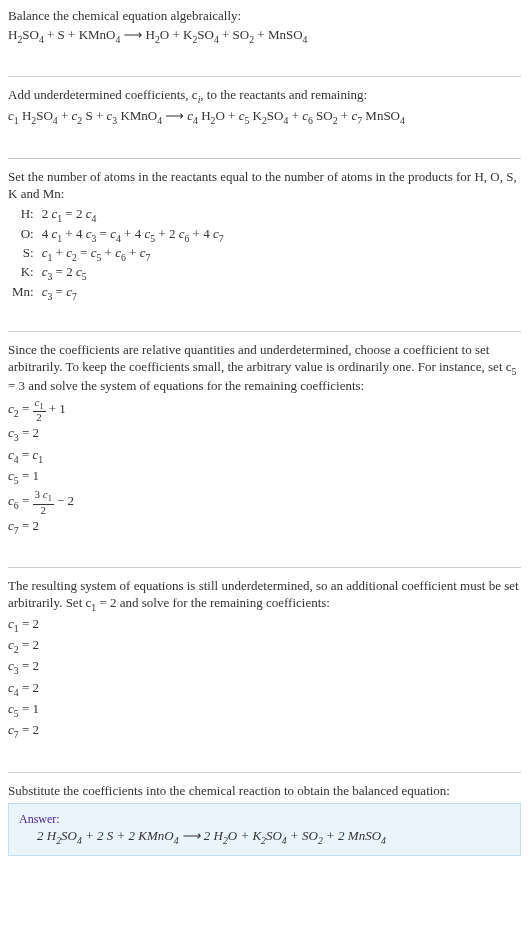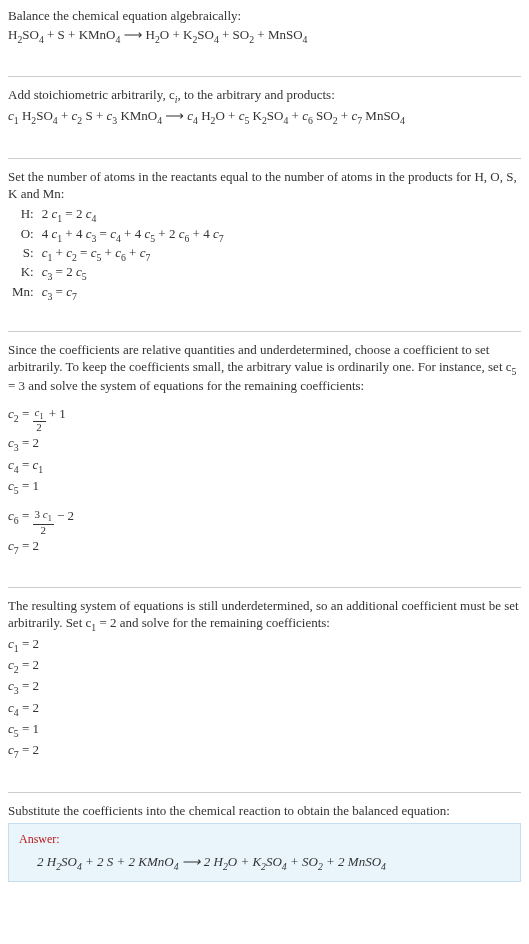--- a/index.html
+++ b/index.html
@@ -44,40 +44,39 @@
 .tcell.lab {
   text-align: right;
 }
 .answer-box {
   background: #eaf4fb;
   border: 1px solid #c5dff0;
   padding: 8px 10px;
   margin-top: 4px;
 }
 .answer-label {
-  color: #b91c1c;
+  color: #4c1d95;
   font-size: 12px;
-  margin-bottom: 6px;
+  margin-bottom: 0;
 }
 .answer-content {
   padding-left: 18px;
   font-style: italic;
 }
 .frac {
   display: inline-block;
   vertical-align: middle;
   text-align: center;
   font-size: 11px;
   line-height: 1;
 }
 .frac .num {
   display: block;
   border-bottom: 1px solid #333;
   padding: 0 2px;
-  margin-top: 10px;
 }
 .frac .den {
   display: block;
   padding: 0 2px;
 }
 .italic { font-style: italic; }
 .arrow {
   font-family: Arial, sans-serif;
 }
 </style>
@@ -86,21 +85,21 @@
 
 <div class="section">
   <div class="text-line">Balance the chemical equation algebraically:</div>
   <div class="text-line chem">
     H<sub>2</sub>SO<sub>4</sub> + S + KMnO<sub>4</sub> <span class="arrow">⟶</span> H<sub>2</sub>O + K<sub>2</sub>SO<sub>4</sub> + SO<sub>2</sub> + MnSO<sub>4</sub>
   </div>
 </div>
 
 <div class="section">
   <div class="text-line">
-    <span>Add stoichiometric arbitrarily, c</span><sub class="italic">i</sub><span>, to the arbitrary and products:</span>
+    <span>Add underdetermined coefficients, c</span><sub class="italic">i</sub><span>, to the reactants and remaining:</span>
   </div>
   <div class="text-line chem">
     <span class="italic">c</span><sub>1</sub> H<sub>2</sub>SO<sub>4</sub> + <span class="italic">c</span><sub>2</sub> S + <span class="italic">c</span><sub>3</sub> KMnO<sub>4</sub> <span class="arrow">⟶</span> <span class="italic">c</span><sub>4</sub> H<sub>2</sub>O + <span class="italic">c</span><sub>5</sub> K<sub>2</sub>SO<sub>4</sub> + <span class="italic">c</span><sub>6</sub> SO<sub>2</sub> + <span class="italic">c</span><sub>7</sub> MnSO<sub>4</sub>
   </div>
 </div>
 
 <div class="section">
   <div class="text-line">Set the number of atoms in the reactants equal to the number of atoms in the products for H, O, S, K and Mn:</div>
   <div class="table">
     <div class="trow">

